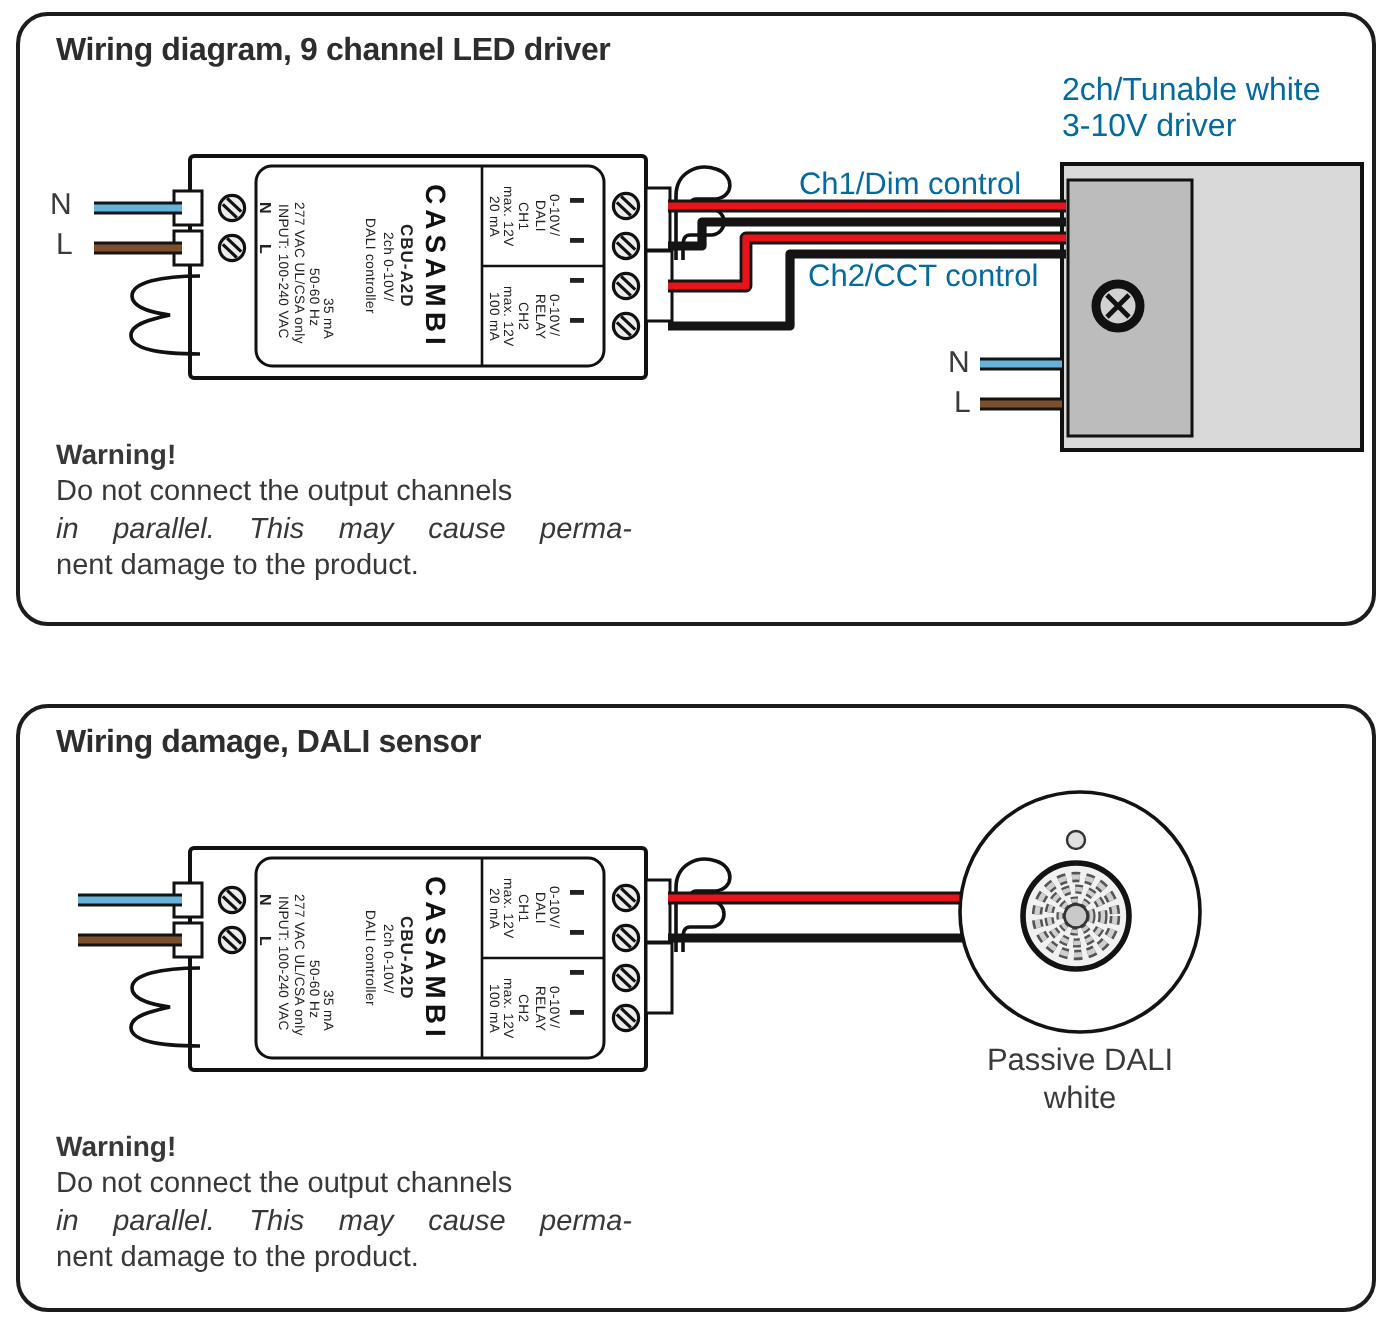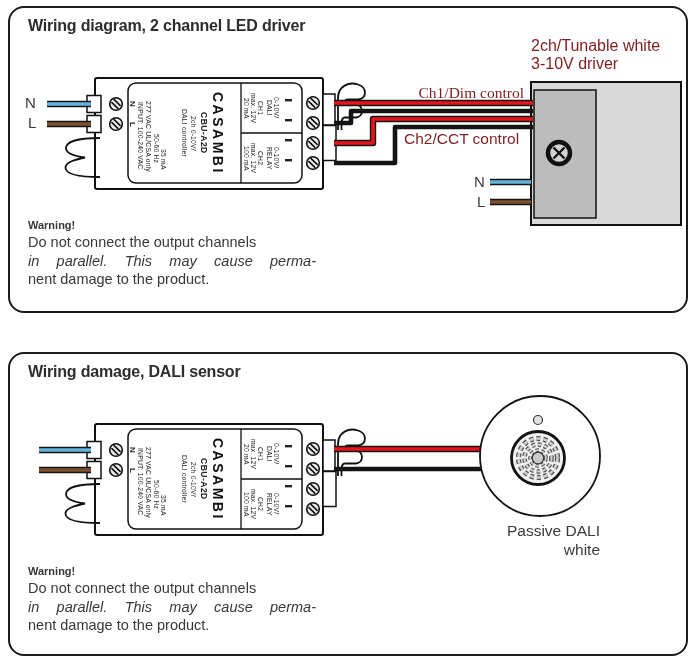--- a/index.html
+++ b/index.html
@@ -6,27 +6,27 @@
     --wire-red:#e8131b; --wire-blue:#63b3dd; --wire-brown:#7d4f2a; --wire-black:#141414;
     --driver-fill:#d9d9d9; --driver-inner-fill:#bcbcbc; --ink:#333;
   }
   *{margin:0;padding:0;box-sizing:border-box;}
   body{width:696px;height:671px;position:relative;background:#fff;
        font-family:"Liberation Sans", sans-serif;color:var(--ink);}
   .panel{position:absolute;left:8px;width:680px;border:2px solid #1c1c1c;border-radius:16px;background:#fff;}
   .inner{position:absolute;inset:-2px;}
   .panel svg{position:absolute;left:0;top:0;}
   .panel-title{position:absolute;left:20px;top:11px;font-size:16px;font-weight:bold;color:#2d2d2d;letter-spacing:-0.2px;white-space:nowrap;}
-  .lbl{position:absolute;font-size:15.5px;color:#7f1d1d;white-space:nowrap;line-height:18px;}
+  .lbl{position:absolute;font-size:15.5px;color:#0369a1;white-space:nowrap;line-height:18px;}
   .nl{font-size:15px;color:#3a3a3a;}
   .warning{position:absolute;left:20px;top:213px;width:300px;color:#383838;}
-  .warning .w-title{font-weight:bold;font-size:11px;margin-bottom:2px;}
+  .warning .w-title{font-weight:bold;font-size:14px;margin-bottom:2px;}
   .warning .w-line{font-size:14.5px;line-height:18.5px;}
   .warning .w-just{width:288px;text-align:justify;text-align-last:justify;font-style:italic;}
-  .sensor-caption{position:absolute;left:472px;top:169px;width:120px;text-align:right;
+  .sensor-caption{position:absolute;left:472px;top:169px;width:120px;text-align:center;
                   font-size:15.5px;line-height:19px;color:#3a3a3a;}
   
   .vtext{position:absolute;writing-mode:vertical-rl;text-orientation:mixed;
          white-space:nowrap;line-height:1;text-align:center;color:#222;}
   .vt-sm{font-size:6.8px;letter-spacing:0.2px;}
   .vt-term{font-size:8px;font-weight:bold;}
   .vt-model{font-size:8.5px;font-weight:bold;letter-spacing:0.5px;}
   .vt-brand{font-size:14px;font-weight:bold;letter-spacing:2.5px;color:#111;}
   
   .outline-stroke{stroke:#111;fill:none;}
@@ -110,24 +110,24 @@
       <path class="wire-outline" d="M326,137 L365,137 L365,113 L525,113"></path>
       <path class="wire wire-red" d="M326,137 L365,137 L365,113 L525,113"></path>
       <path class="wire-black" d="M326,157 L387,157 L387,121 L525,121"></path>
       <path class="wire-outline" d="M482,176 L523,176"></path>
           <path class="wire wire-blue" d="M482,176 L523,176"></path>
       <path class="wire-outline" d="M482,196 L523,196"></path>
           <path class="wire wire-brown" d="M482,196 L523,196"></path>
     </g>
   </svg>
 
-  <div class="panel-title">Wiring diagram, 2 channel LED driver</div>
+  <div class="panel-title">Wiring diagram, 9 channel LED driver</div>
   <div class="lbl nl" style="left:17px;top:88px;">N</div>
   <div class="lbl nl" style="left:20px;top:108px;">L</div>
-  <div class="lbl" style="left:378px;top:78px;width:138px;text-align:right;font-family:Liberation Serif, serif;">Ch1/Dim control</div>
+  <div class="lbl" style="left:378px;top:78px;width:138px;text-align:center;">Ch1/Dim control</div>
   <div class="lbl" style="left:396px;top:124px;background:#fff;">Ch2/CCT control</div>
   <div class="lbl" style="left:523px;top:31px;font-size:16px;">
     <div>2ch/Tunable white</div>
     <div>3-10V driver</div>
   </div>
   <div class="lbl nl" style="left:466px;top:167px;">N</div>
   <div class="lbl nl" style="left:469px;top:187px;">L</div>
 
   <div class="vtext vt-term" style="left:120px;top:90px;height:16px;">N</div>
   <div class="vtext vt-term" style="left:120px;top:110px;height:16px;">L</div>

